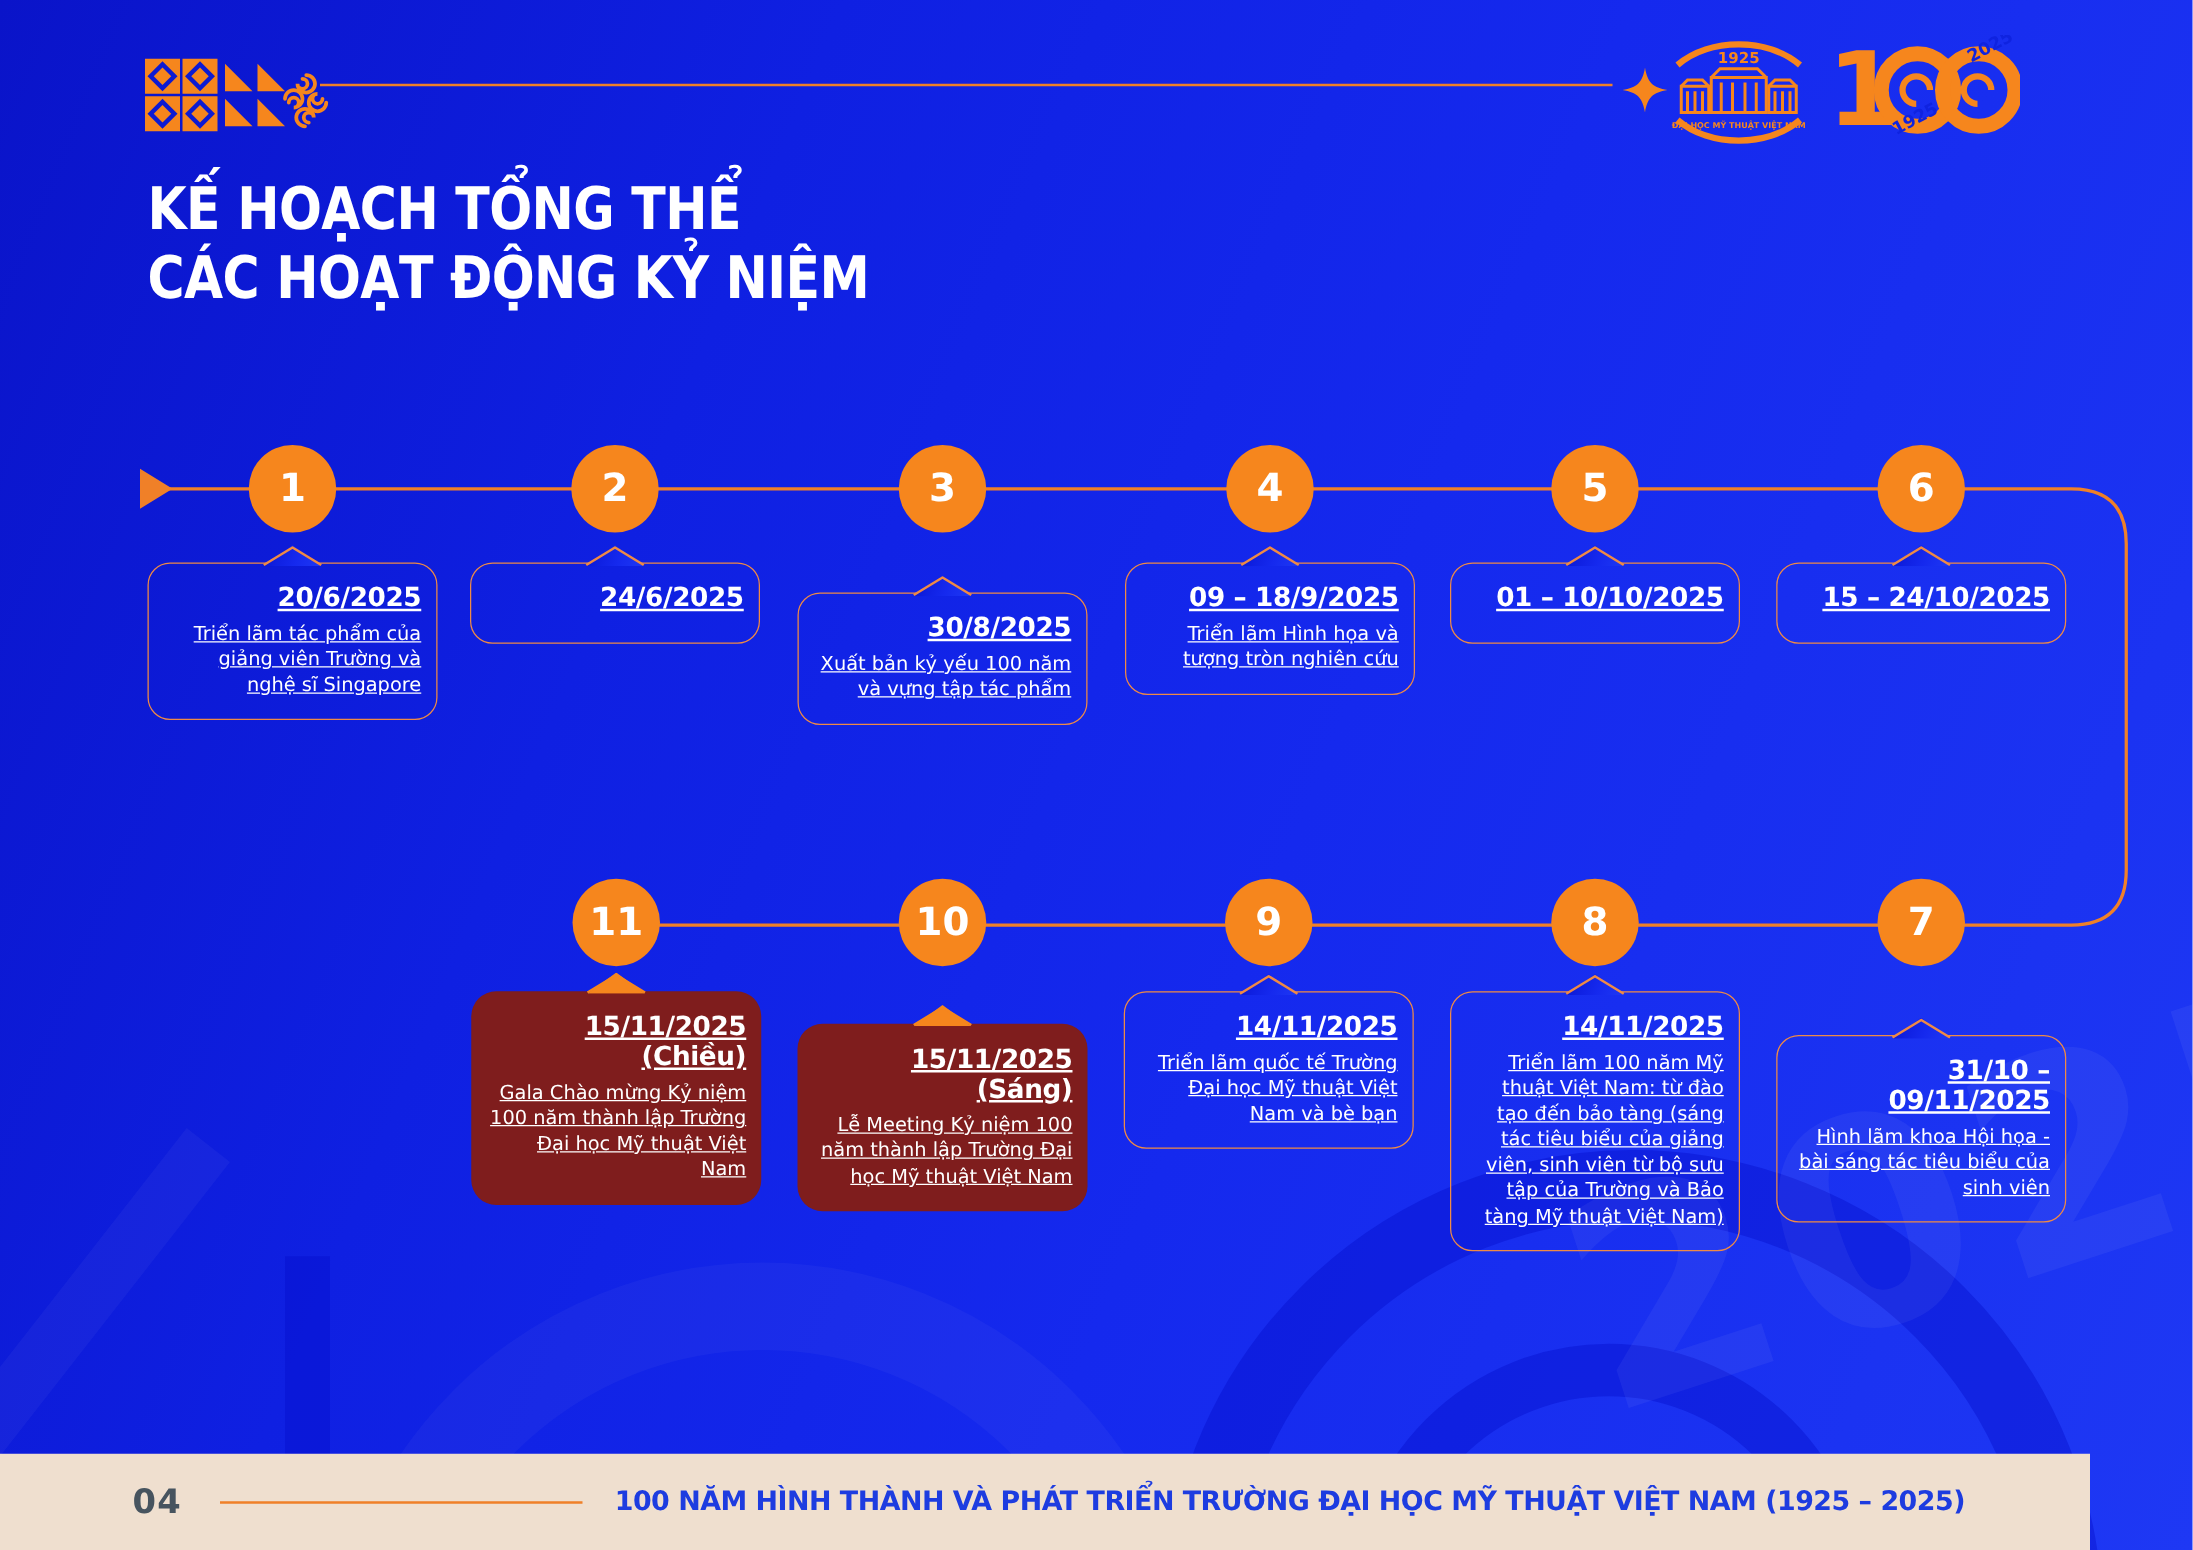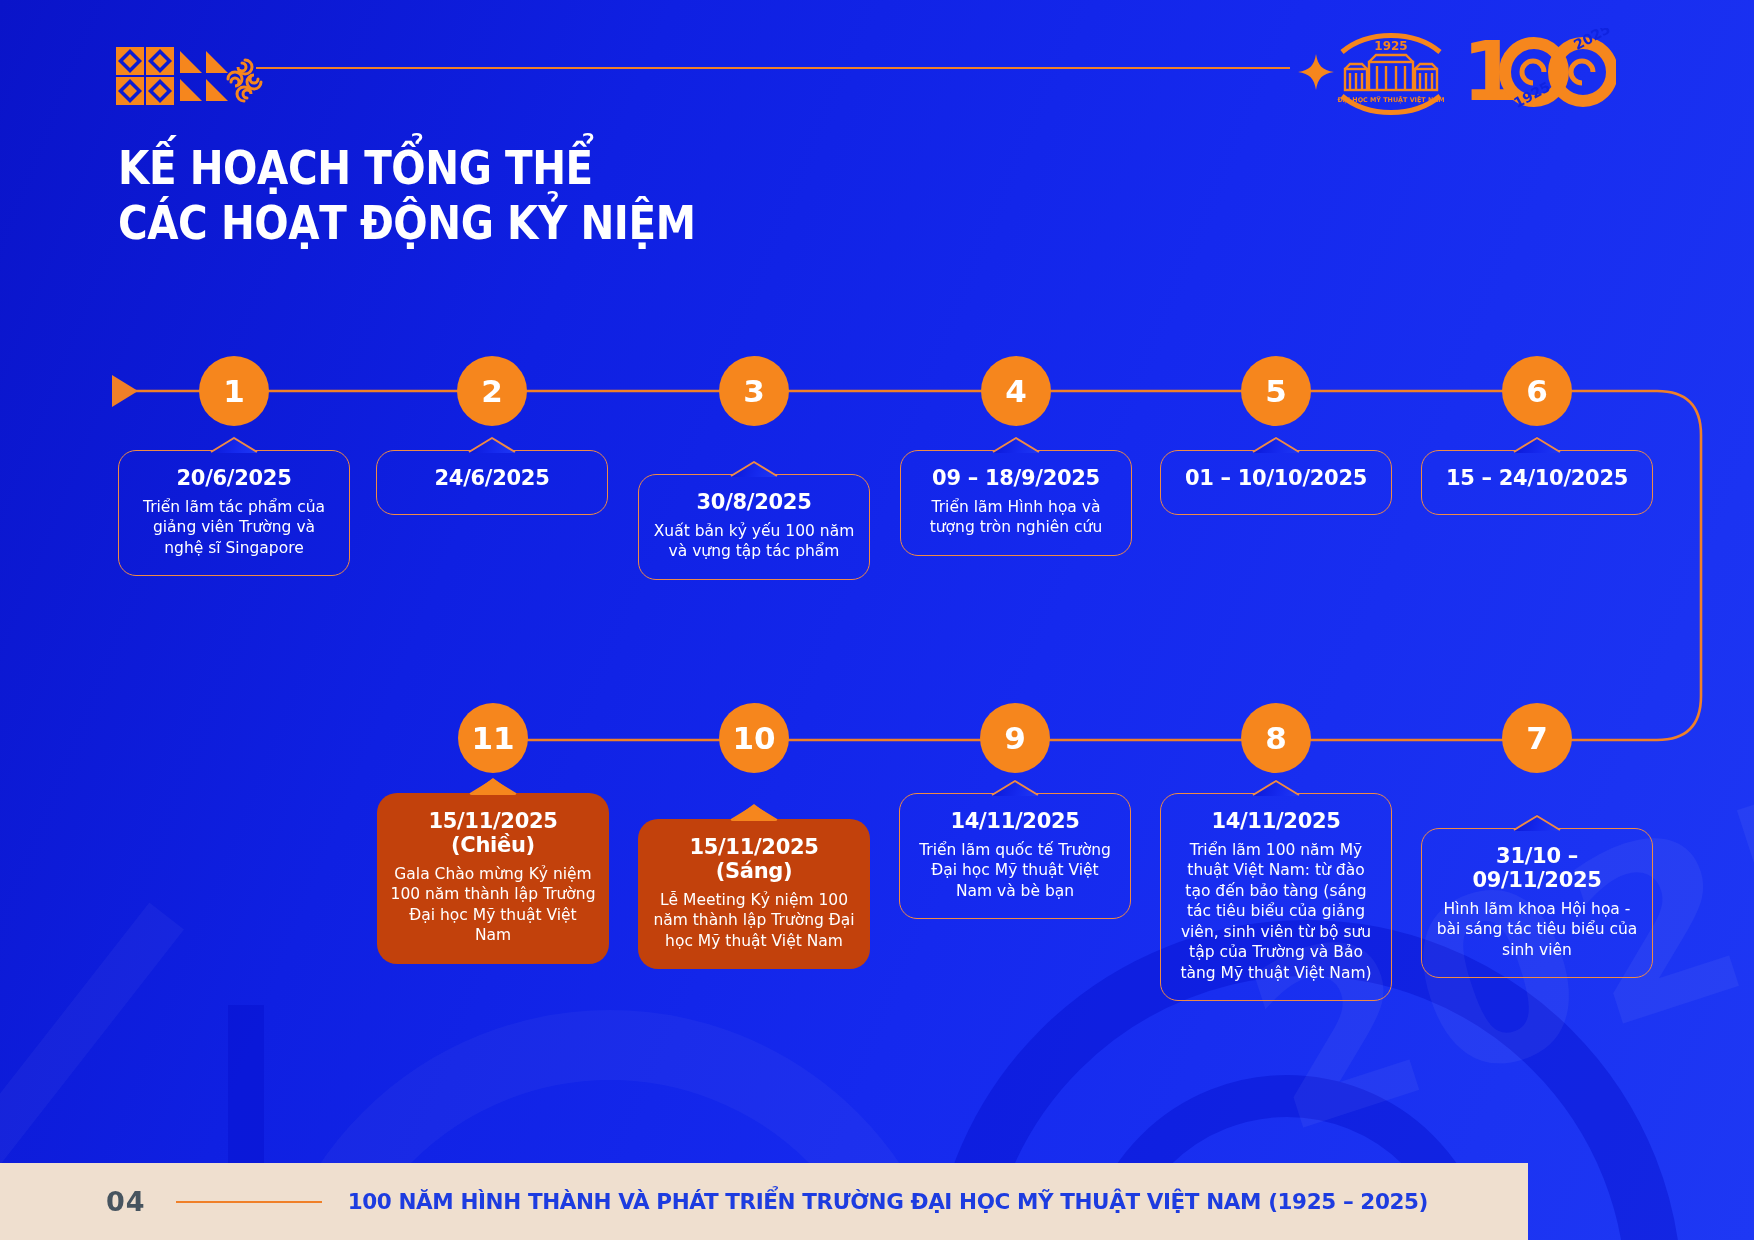--- a/index.html
+++ b/index.html
@@ -37,40 +37,40 @@
   
   .tl-svg{position:absolute;left:0;top:0;pointer-events:none;}
   .node{
     position:absolute;width:70px;height:70px;border-radius:50%;
     background:#f6861d;color:#fff;font-weight:bold;font-size:31px;
     display:flex;align-items:center;justify-content:center;
   }
   .card{
     position:absolute;width:232px;box-sizing:border-box;
     border:1.6px solid #ef8a45;border-radius:18px;
-    padding:15px 12px 17px;text-align:center;color:#fff;
+    padding:15px 12px 17px;text-align:right;color:#fff;text-decoration:underline;
   }
   .card .notch-fill{
     position:absolute;left:50%;top:-15px;transform:translateX(-50%);
     width:46px;height:17px;
     background:linear-gradient(112deg,#0a14c9 0%,#0f20e2 30%,#1529ee 58%,#1e38f4 100%);
     background-attachment:fixed;
     clip-path:polygon(50% 0,0 100%,100% 100%);
   }
   .card .notch-line{position:absolute;left:50%;top:-16px;transform:translateX(-50%);}
   .card .notch-line path{stroke:#ef8a45;stroke-width:2;fill:none;stroke-linejoin:round;}
-  .card.solid{background:#c2410c;border:none;border-radius:20px;padding:16px 12px 18px;}
+  .card.solid{background:#7f1d1d;border:none;border-radius:20px;padding:16px 12px 18px;}
   .card.solid .notch-fill{background:#f6861d;}
   .card.solid .notch-line path{stroke:#f6861d;}
   .card .date{font-weight:bold;font-size:21px;margin-bottom:7px;letter-spacing:-.3px;}
   .card .desc{font-size:15.5px;line-height:1.32;}
 
   
   .footer{
-    position:absolute;left:0;bottom:0;width:1528px;height:77px;background:#efdfcf;
+    position:absolute;left:0;bottom:0;width:1672px;height:77px;background:#efdfcf;
     display:flex;align-items:center;box-sizing:border-box;padding:0 100px 0 106px;
   }
   .footer .pagenum{color:#47545f;font-size:27px;font-weight:bold;letter-spacing:1px;}
   .footer .fline{flex:1;height:2px;background:#f08028;margin:0 26px 0 30px;}
   .footer .ftitle{color:#1d3ce0;font-size:21.5px;font-weight:bold;letter-spacing:-.4px;white-space:nowrap;}
 
   .orange{fill:#f6861d;}
 </style>
 </head>
 <body>

